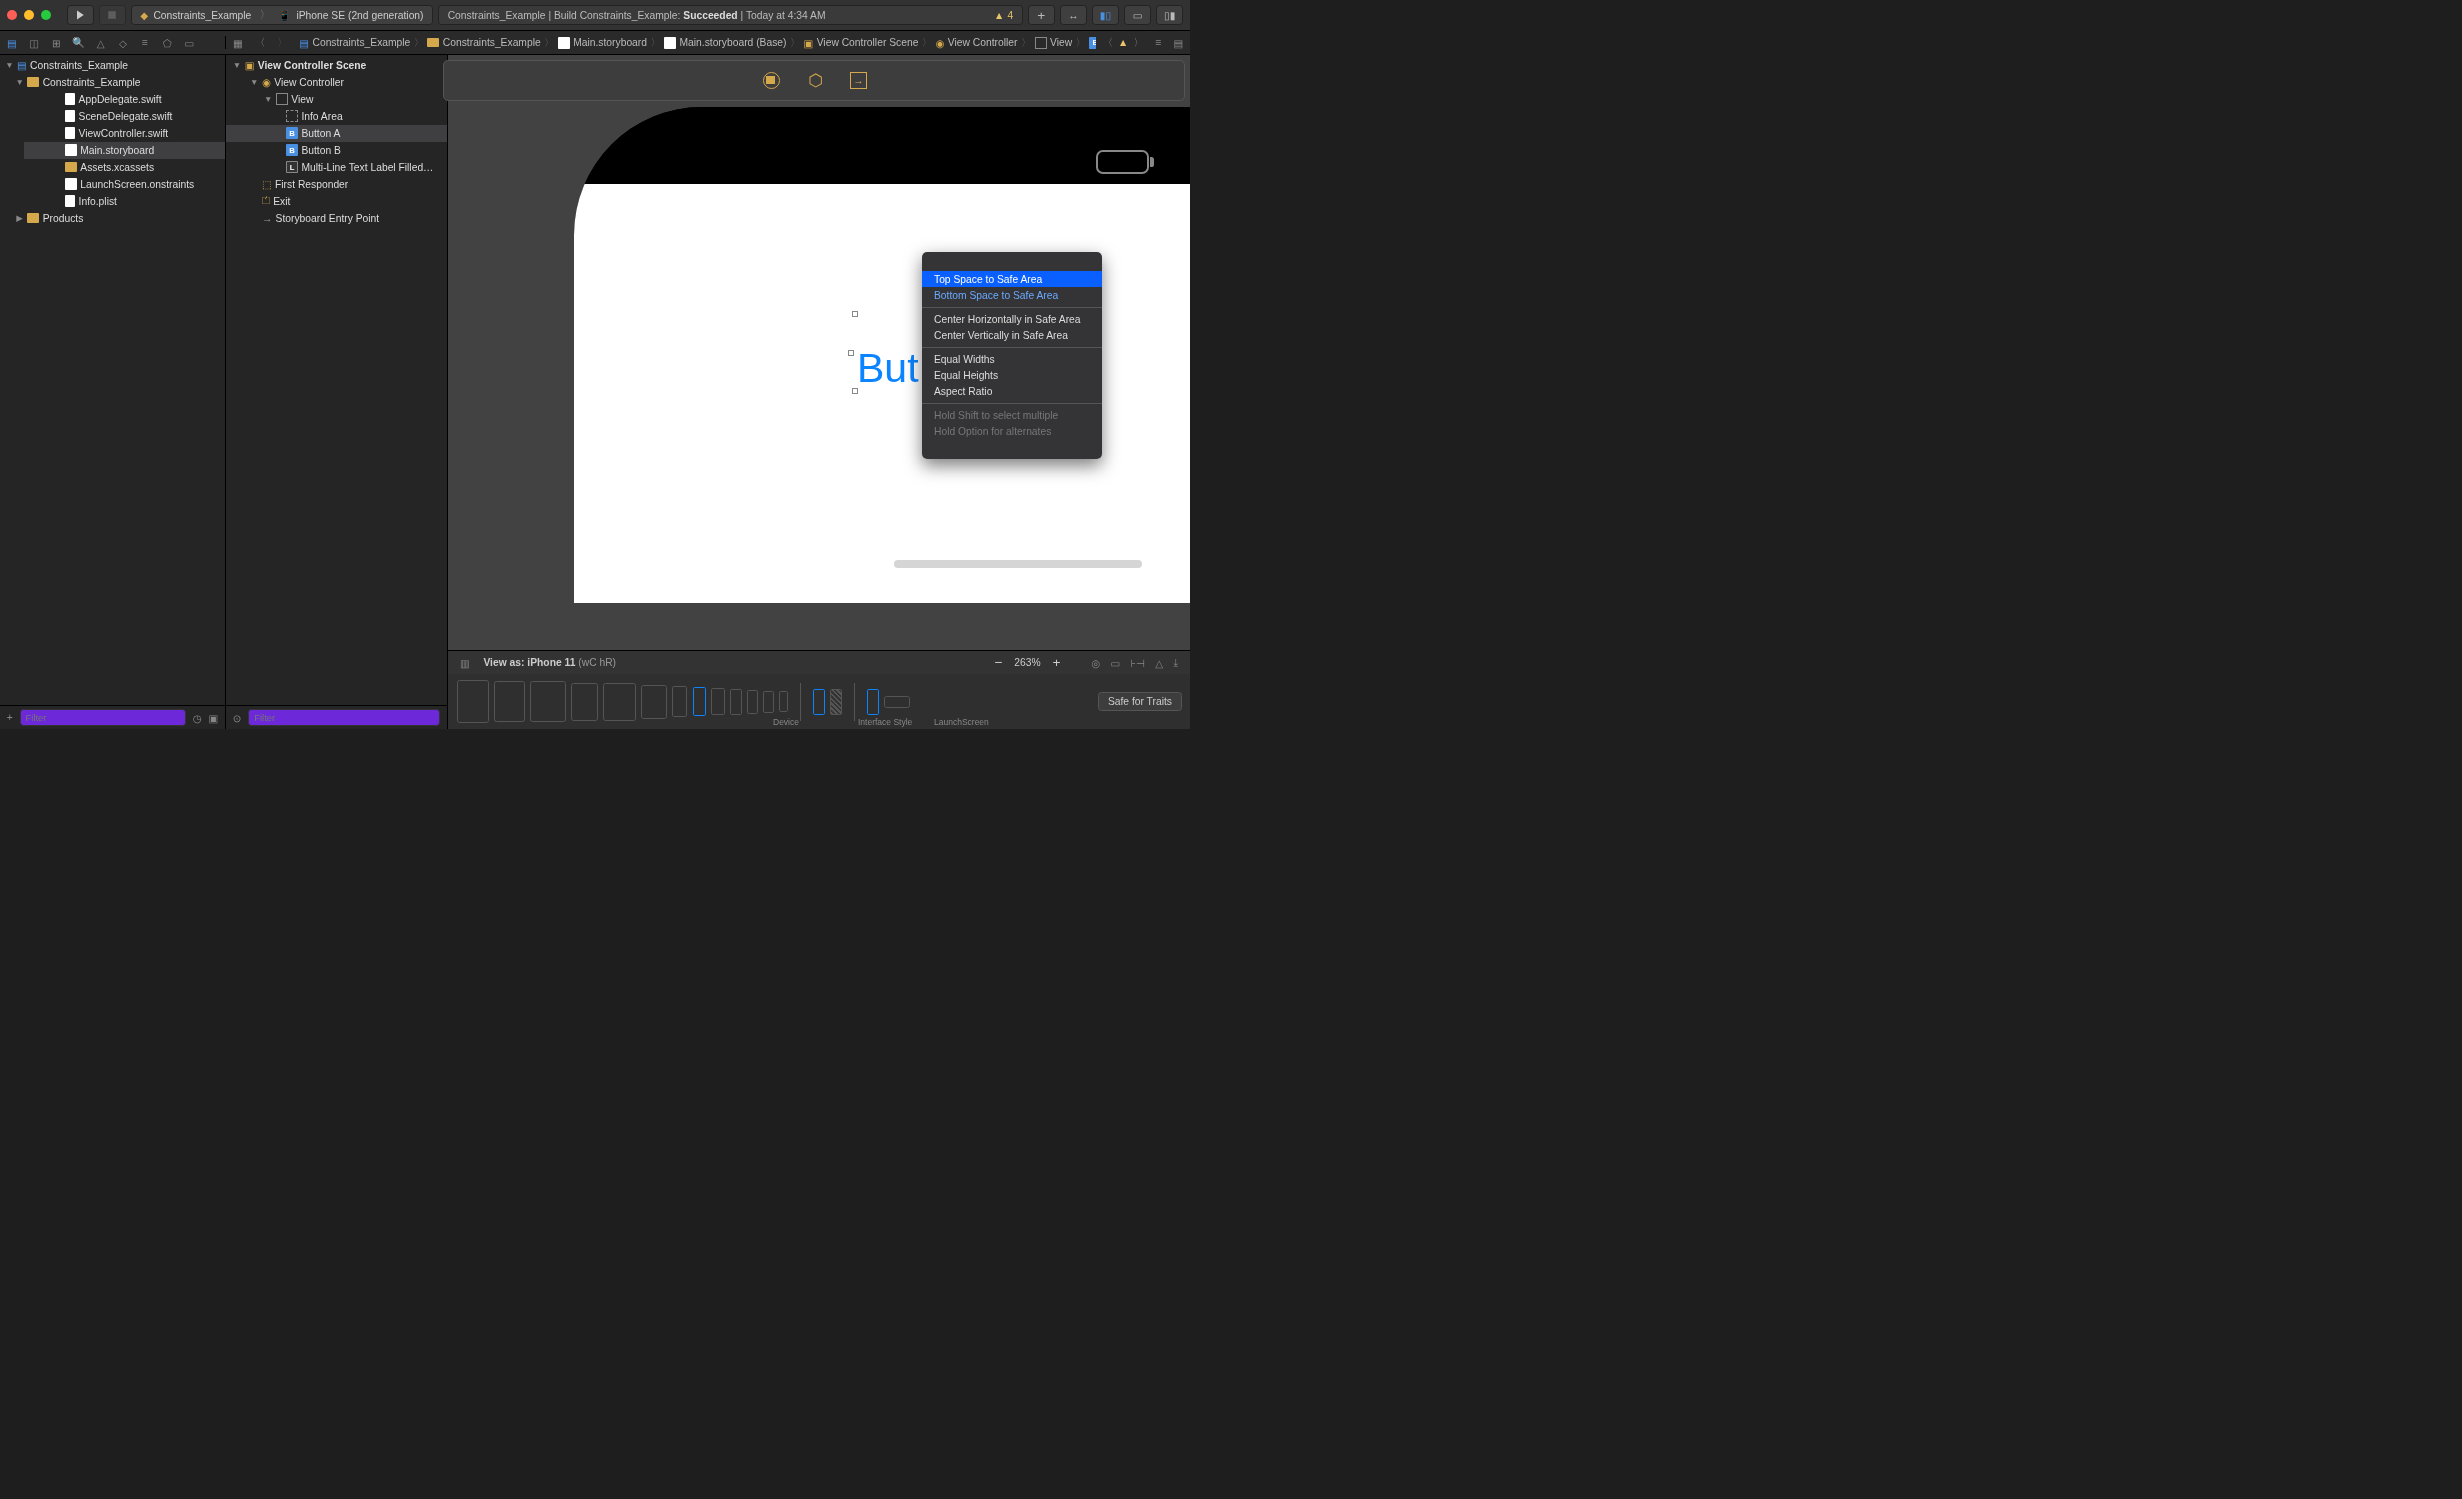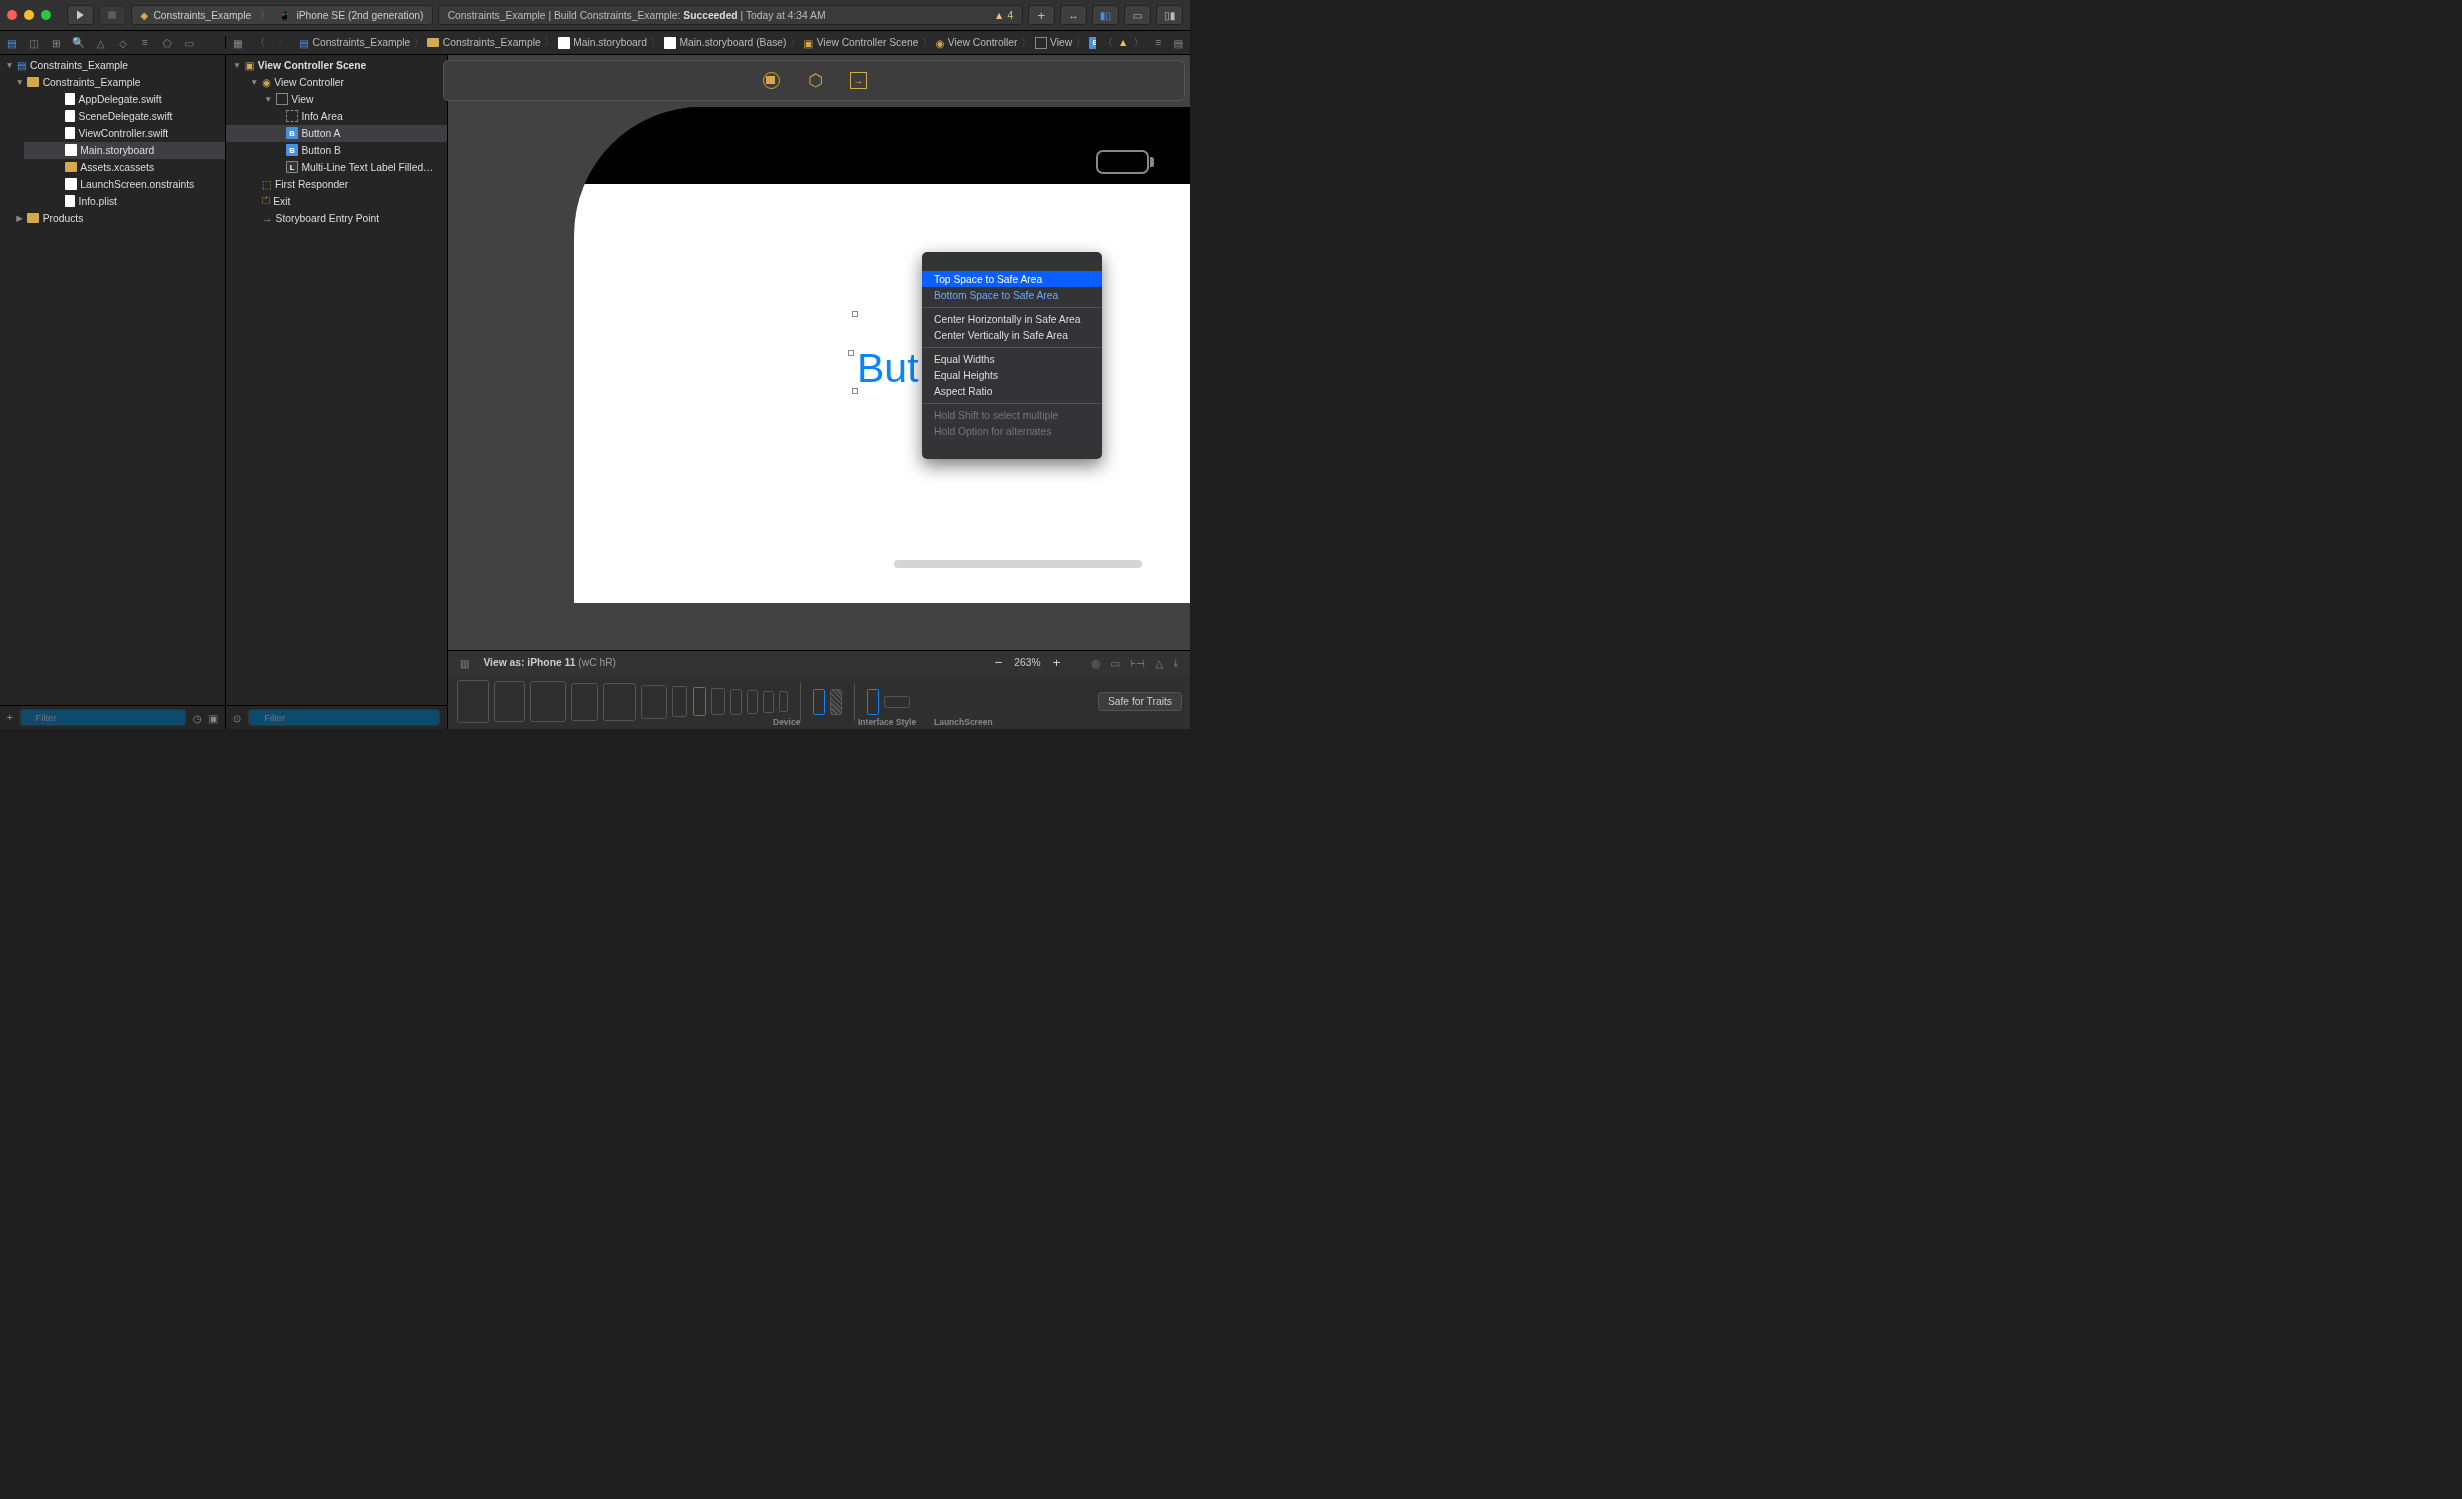--- a/index.html
+++ b/index.html
@@ -42,21 +42,21 @@
 .tree { flex:1; overflow:auto; padding-top: 1.7px; }
 .tree-row { display:flex; align-items:center; height: 17px; padding-left: 5.1px; gap: 3.4px; color:#ddd; }
 .tree-row.highlight { background: #3f3f42; }
 .disclosure { width:8.5px; text-align:center; color:#888; font-size:8.5px;}
 .file-swift { background:#fff; color:#888; width:10.3px; height:12px; border-radius:0.9px; display:inline-block;}
 .indent1 { padding-left: 15.4px; }
 .indent2 { padding-left: 29px; margin-left: 24px; }
 
 
 .sb-footer { height: 24px; border-top: 0.9px solid #000; display:flex; align-items:center; padding:0 6.8px; gap:6.8px; }
-.sb-footer input { flex:1; background: #0c4a6e; border:0.9px solid #333; border-radius: 3.4px; height:17px; padding:0 15px; color:#aaa; font-size:9.4px;}
+.sb-footer input { flex:1; background: #6d28d9; border:0.9px solid #333; border-radius: 3.4px; height:17px; padding:0 5px; color:#aaa; font-size:9.4px;}
 .sb-footer .plus { color:#888; }
 .sb-footer .clock { color:#888; }
 
 
 .canvas-actionbar { height: 41px; background: #3d3d3e; border: 0.9px solid #555; border-radius: 5.1px; margin: 5.1px 5.1px 0 -5.1px; display:flex; align-items:center; justify-content:center; gap: 24px; }
 .canvas-actionbar .ab-btn { width:20.5px; height:20.5px; display:flex; align-items:center; justify-content:center; }
 .ab-gold { color:#d4a84b; border:1.7px solid #d4a84b; border-radius:50%; width:17px; height:17px;}
 .ab-gold-inner { width:8.5px; height:8.5px; background:#d4a84b;}
 .ab-cube { color:#d4a84b; }
 
@@ -88,21 +88,21 @@
 .viewas-bar .zoom-ctrl { margin-left:auto; display:flex; align-items:center; gap:12px; }
 .viewas-bar .right-icons { margin-left: 17px; display:flex; gap:10.3px; }
 
 .device-bar { height: 55px; background: #2f2f30; display:flex; align-items:center; padding: 0 8.5px; gap: 5.1px; position:relative;}
 .dev-btn { border:0.9px solid #555; border-radius: 2.6px; display:flex; align-items:center; justify-content:center; }
 .dev-large { width:32.5px; height:43px; }
 .dev-med { width:29px; height:38px; }
 .dev-phone { width:12px; height:24px; border-radius:1.7px;}
 .dev-phone.sel { border-color:#0a84ff; }
 .dev-divider { width:0.9px; height: 38px; background:#555; margin: 0 6.8px; }
-.dev-label { position:absolute; bottom: 1.7px; font-size: 8.5px; color:#888;font-weight:bold; }
+.dev-label { position:absolute; bottom: 1.7px; font-size: 8.5px; color:#888; }
 .vary-btn { margin-left:auto; background:#3d3d3e; border:0.9px solid #555; border-radius:3.4px; padding: 3.4px 8.5px; color:#ccc; }
 
 .scrollthumb { position:absolute; right:48px; bottom: 82px; width: 248px; height: 8.5px; background: rgba(150,150,150,0.4); border-radius: 4.3px; }
 .folder-icon { width:12px; height:9.4px; background:#4a90e2; border-radius:0.9px; display:inline-block;}
 .folder-icon.yellow { background:#d4a84b; }
 .sb-icon { width:12px; height:12px; background:#fff; border-radius:0.9px; display:inline-block;}
 .badge-b { width:12px; height:12px; background:#4a90e2; color:white; font-size:7.7px; font-weight:bold; display:inline-flex; align-items:center; justify-content:center; border-radius:0.9px;}
 .badge-l { width:12px; height:12px; background:#333; border:0.9px solid #888; color:white; font-size:7.7px; font-weight:bold; display:inline-flex; align-items:center; justify-content:center; border-radius:0.9px;}
 .view-icon { width:12px; height:12px; border:0.9px solid #888; display:inline-block;}
 .cube-icon { color:#d4a84b; }

